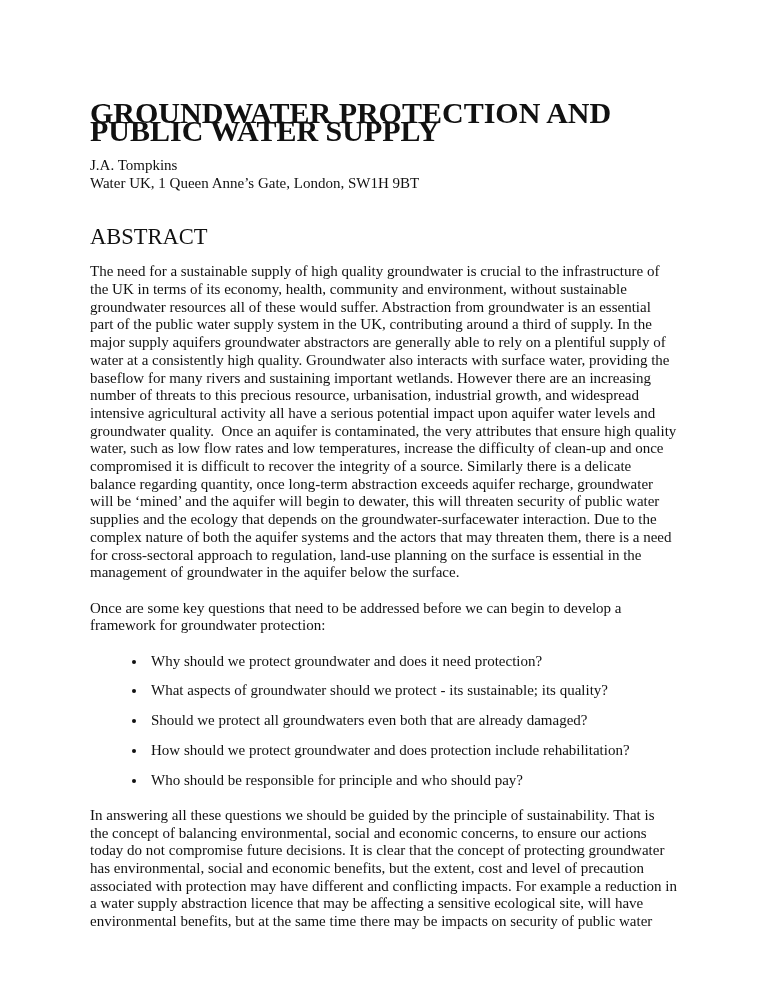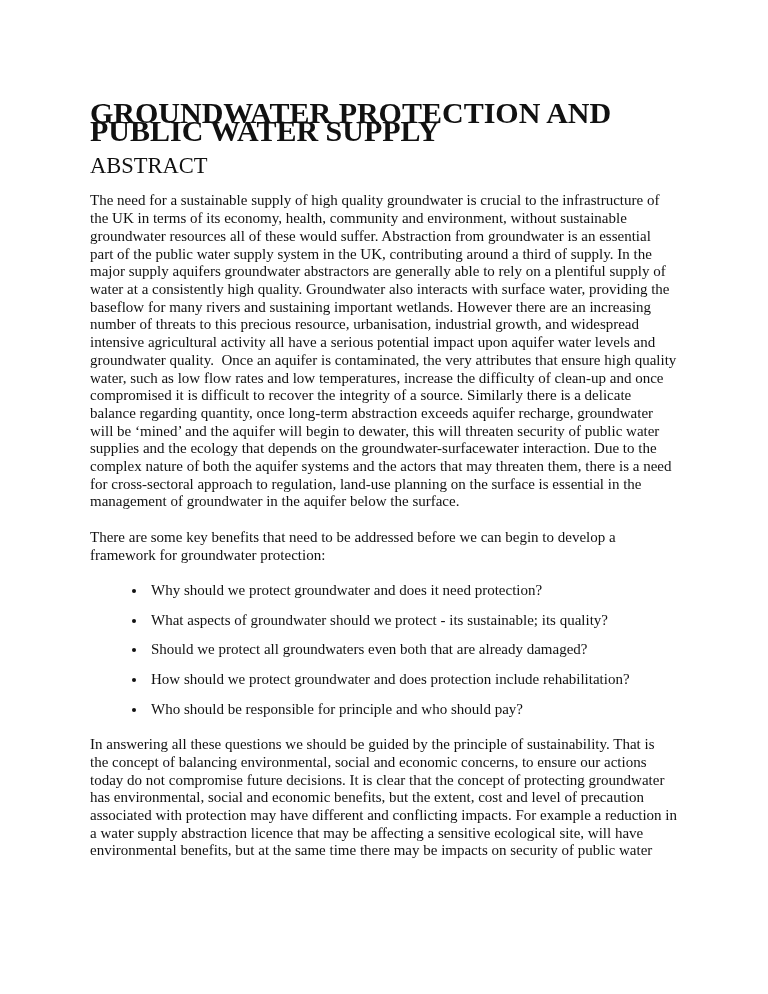--- a/index.html
+++ b/index.html
@@ -56,20 +56,24 @@
     white-space: pre-wrap;
   }
 </style>
 </head>
 <body>
 
 <div class="page">
 
   <h1 class="doc-title">GROUNDWATER PROTECTION AND PUBLIC WATER SUPPLY</h1>
 
+  <div class="author-block">
+    <p>J.A. Tompkins</p>
+    <p>Water UK, 1 Queen Anne’s Gate, London, SW1H 9BT</p>
+  </div>
 
   <h2 class="section-heading">ABSTRACT</h2>
 
   <p class="para">The need for a sustainable supply of high quality groundwater is crucial to the infrastructure of
 the UK in terms of its economy, health, community and environment, without sustainable
 groundwater resources all of these would suffer. Abstraction from groundwater is an essential
 part of the public water supply system in the UK, contributing around a third of supply. In the
 major supply aquifers groundwater abstractors are generally able to rely on a plentiful supply of
 water at a consistently high quality. Groundwater also interacts with surface water, providing the
 baseflow for many rivers and sustaining important wetlands. However there are an increasing
@@ -79,21 +83,21 @@
 water, such as low flow rates and low temperatures, increase the difficulty of clean-up and once
 compromised it is difficult to recover the integrity of a source. Similarly there is a delicate
 balance regarding quantity, once long-term abstraction exceeds aquifer recharge, groundwater
 will be ‘mined’ and the aquifer will begin to dewater, this will threaten security of public water
 supplies and the ecology that depends on the groundwater-surfacewater interaction. Due to the
 complex nature of both the aquifer systems and the actors that may threaten them, there is a need
 for cross-sectoral approach to regulation, land-use planning on the surface is essential in the
 management of groundwater in the aquifer below the surface.</p>
 
 
-  <p class="para">There are some key benefits that need to be addressed before we can begin to develop a
+  <p class="para">Once are some key questions that need to be addressed before we can begin to develop a
 framework for groundwater protection:</p>
 
   <ul class="bullet-list">
     <li>Why should we protect groundwater and does it need protection?</li>
     <li>What aspects of groundwater should we protect - its sustainable; its quality?</li>
     <li>Should we protect all groundwaters even both that are already damaged?</li>
     <li>How should we protect groundwater and does protection include rehabilitation?</li>
     <li>Who should be responsible for principle and who should pay?</li>
   </ul>
 

